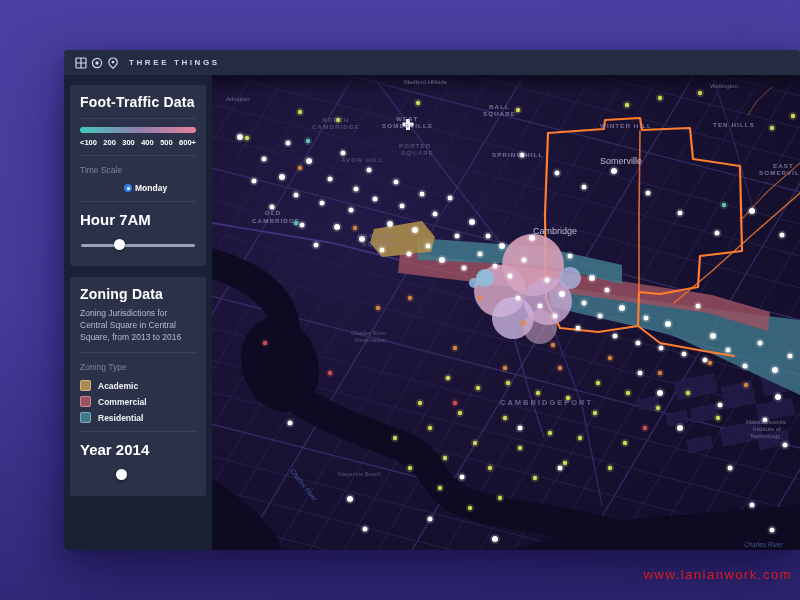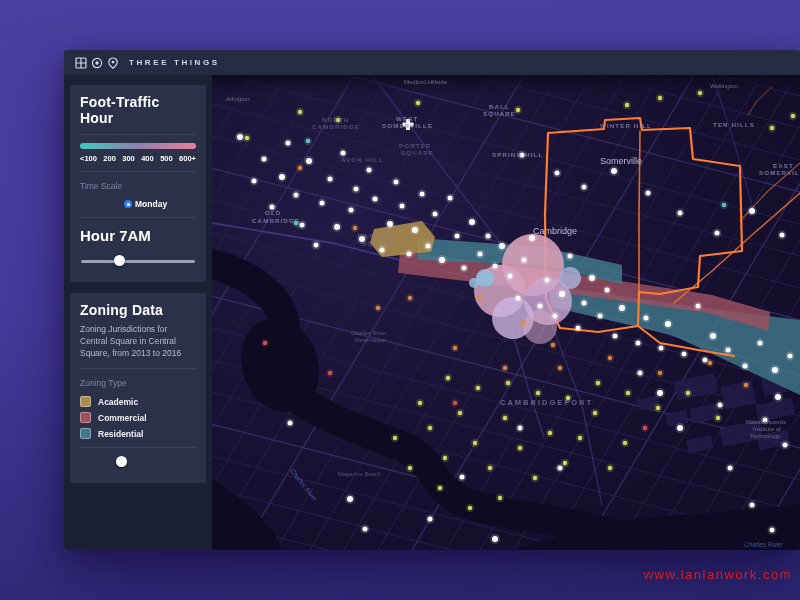--- a/index.html
+++ b/index.html
@@ -99,21 +99,21 @@
           <circle cx="6" cy="5.1" r="1.4" fill="#d3d8e6"></circle>
         </svg>
     </span>
     <span class="app-title">THREE THINGS</span>
   </div>
 
   <div class="main">
     <div class="sidebar">
 
       <div class="card">
-        <h1>Foot-Traffic Hour</h1>
+        <h1>Foot-Traffic Data</h1>
         <hr class="rule">
         <div class="gradient-bar" id="gradbar" style="background: linear-gradient(90deg, rgb(63, 201, 188), rgb(143, 127, 174), rgb(232, 128, 154));"></div>
         <div class="ticks" id="tickrow">
             <span>&lt;100</span>
             <span>200</span>
             <span>300</span>
             <span>400</span>
             <span>500</span>
             <span>600+</span>
           </div>
@@ -154,20 +154,21 @@
             <div class="zone-row">
               <span class="zone-swatch" style="background: rgb(157, 81, 96); border: 1px solid rgba(255, 255, 255, 0.35);"></span>
               <span class="zone-name">Commercial</span>
             </div>
             <div class="zone-row">
               <span class="zone-swatch" style="background: rgb(65, 121, 140); border: 1px solid rgba(255, 255, 255, 0.35);"></span>
               <span class="zone-name">Residential</span>
             </div>
           </div>
         <hr class="rule">
+        <h2>Year 2014</h2>
         <div class="slider">
 
           <div class="thumb" id="yearthumb" style="left: calc(35% - 5px);"></div>
         </div>
       </div>
 
     </div>
 
     <div class="map">
       <svg id="mapsvg" width="588" height="475" viewBox="0 0 588 475">

